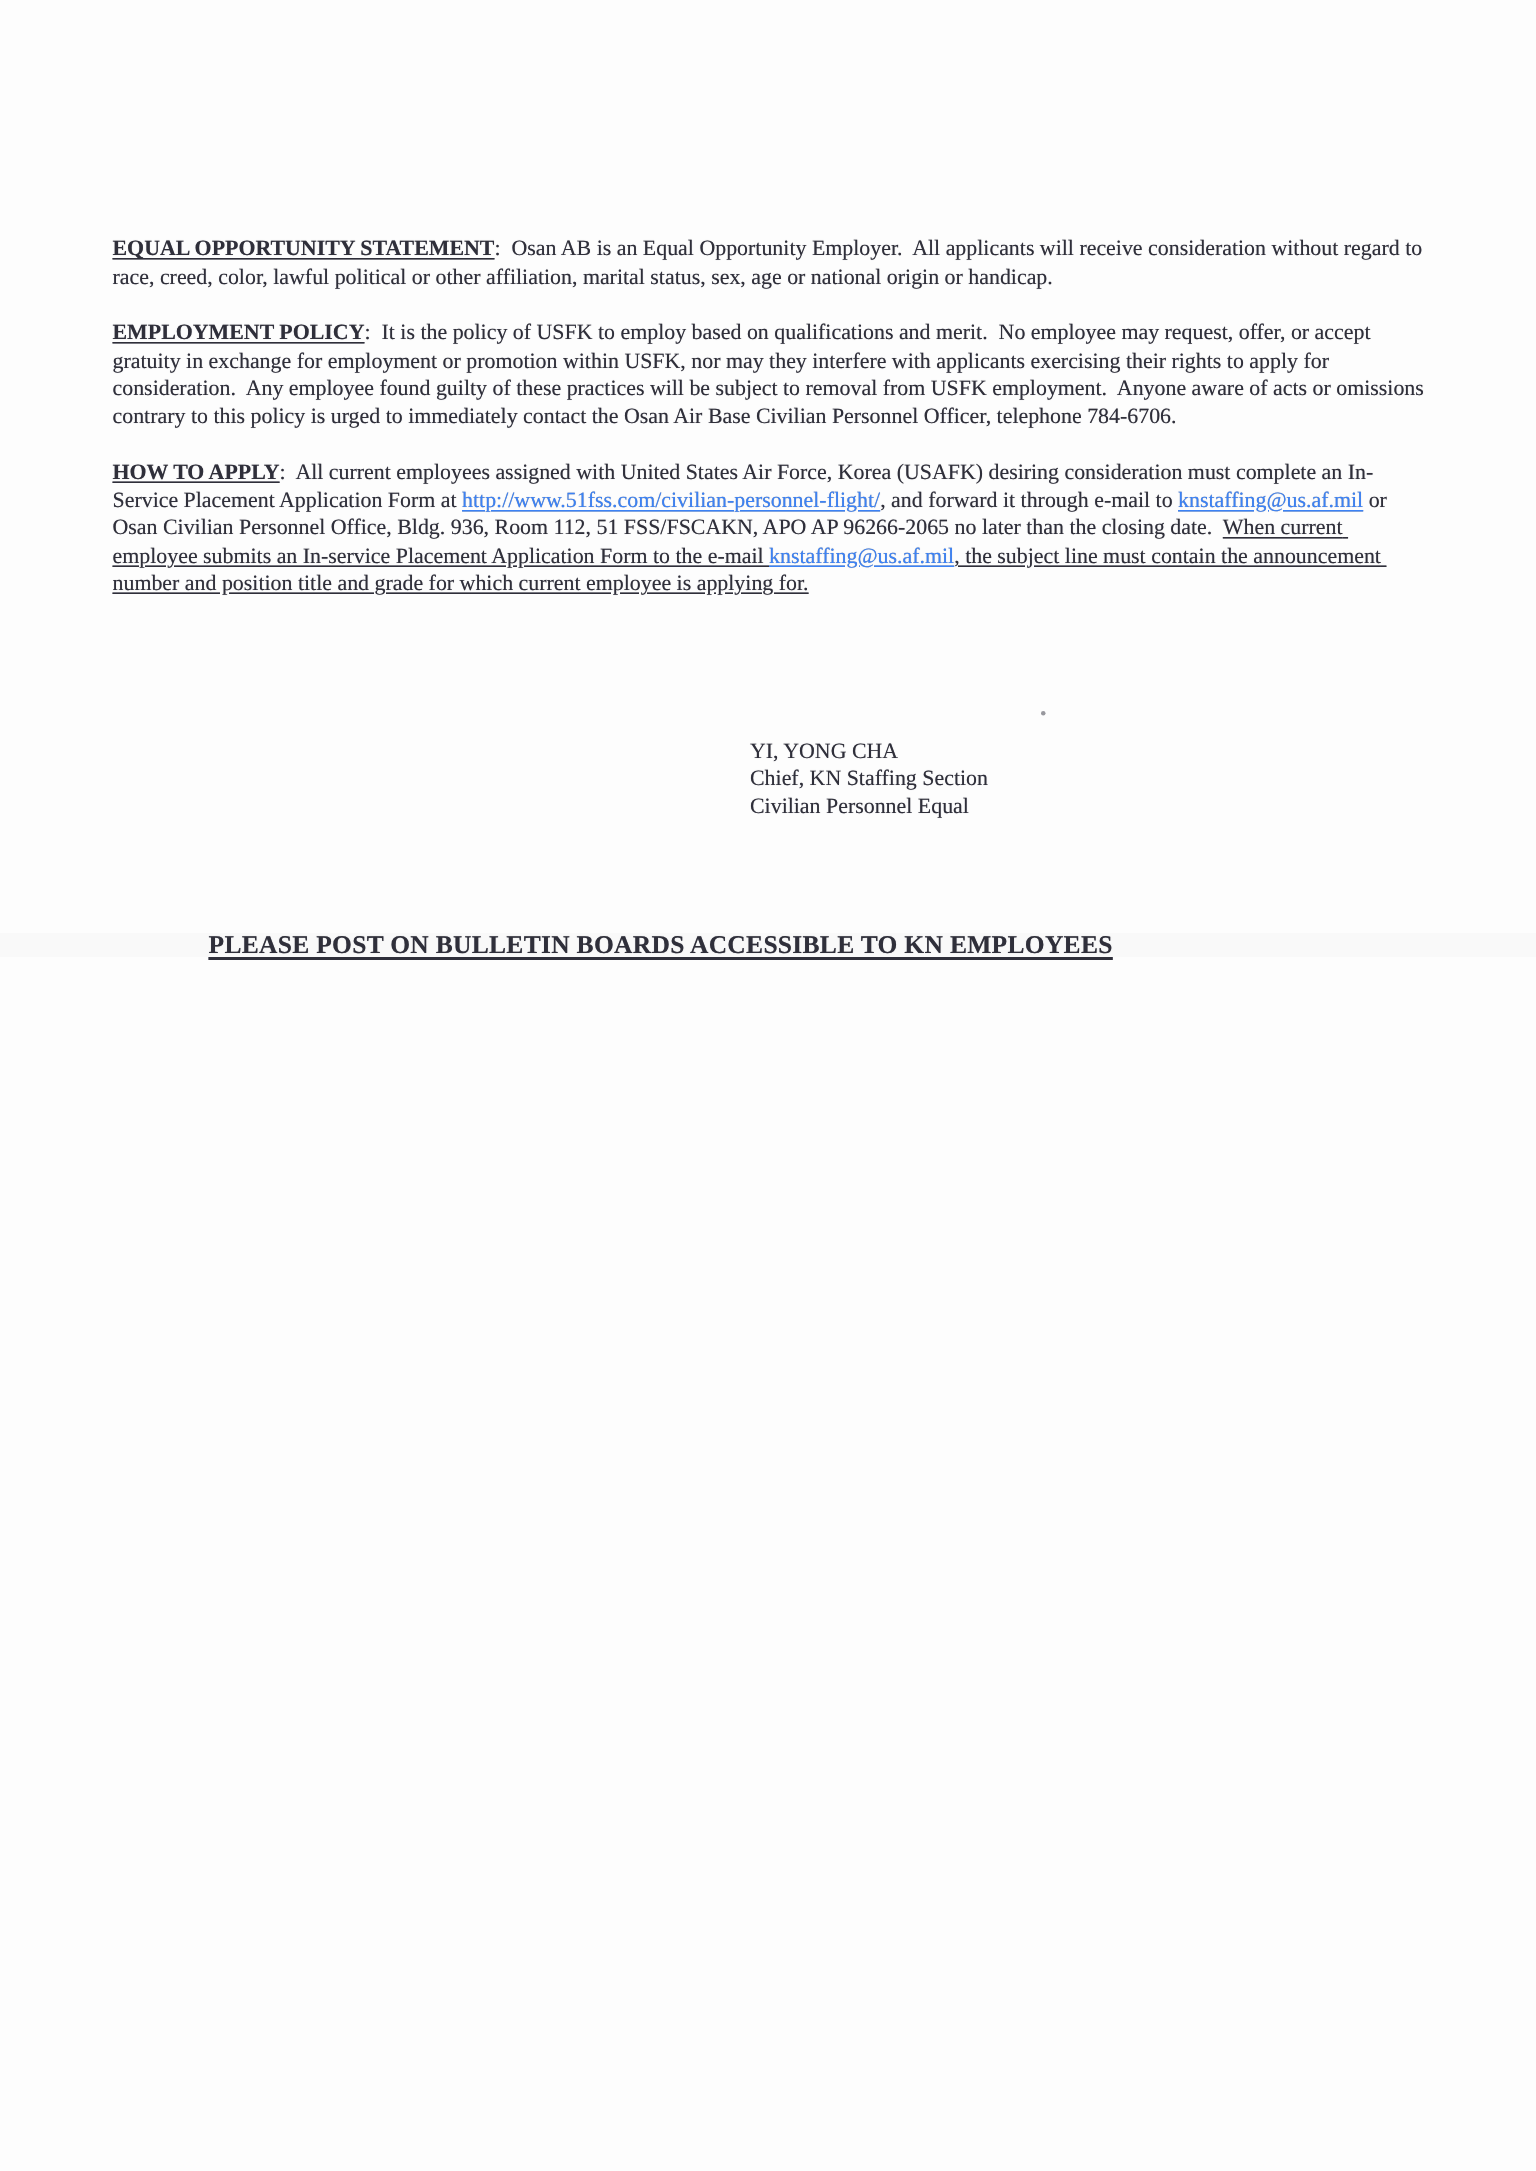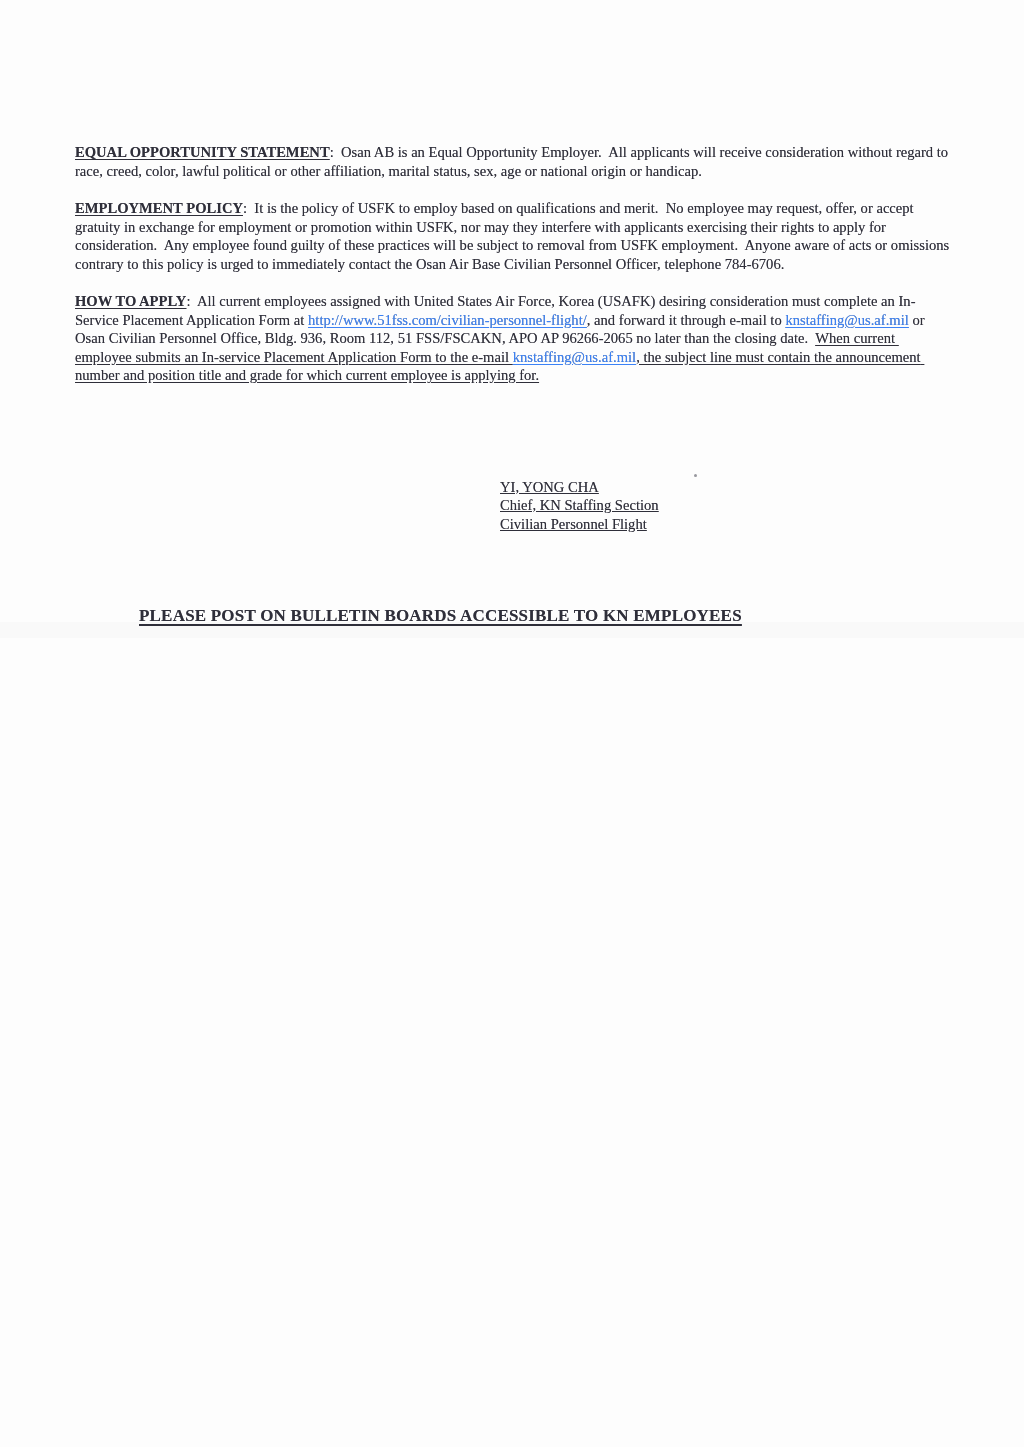--- a/index.html
+++ b/index.html
@@ -12,21 +12,21 @@
     width: 1024px;
     height: 1447px;
     background: #fdfdfd;
     overflow: hidden;
     font-family: "Liberation Serif", serif;
     color: #2f2f3a;
   }
   .doc {
     position: absolute;
     left: 75px;
-    top: 143px;
+    top: 157px;
     width: 878px;
     font-size: 14.6px;
     line-height: 18.5px;
     text-shadow: 0 0 0.45px rgba(45,45,58,0.55);
   }
   .para {
     margin: 0 0 19px 0;
     white-space: pre-wrap;
   }
   .hd {
@@ -43,21 +43,20 @@
   .u {
     text-decoration: underline;
     text-underline-offset: 2px;
   }
   .sig {
     margin-top: 93px;
     margin-left: 425px;
   }
   .sig-line {
     line-height: 18.5px;
-    text-decoration: underline;
   }
   .footer-line {
     margin-top: 74px;
     margin-left: 64px;
     font-size: 17px;
     font-weight: bold;
     letter-spacing: 0.2px;
   }
   .footer-line span {
     text-decoration: underline;
@@ -94,21 +93,21 @@
     <p class="para"><span class="hd">EQUAL OPPORTUNITY STATEMENT</span><span>:  Osan AB is an Equal Opportunity Employer.  All applicants will receive consideration without regard to race, creed, color, lawful political or other affiliation, marital status, sex, age or national origin or handicap.</span></p>
 
     <p class="para"><span class="hd">EMPLOYMENT POLICY</span><span>:  It is the policy of USFK to employ based on qualifications and merit.  No employee may request, offer, or accept gratuity in exchange for employment or promotion within USFK, nor may they interfere with applicants exercising their rights to apply for consideration.  Any employee found guilty of these practices will be subject to removal from USFK employment.  Anyone aware of acts or omissions contrary to this policy is urged to immediately contact the Osan Air Base Civilian Personnel Officer, telephone 784-6706.</span></p>
 
     <p class="para"><span class="hd">HOW TO APPLY</span><span>:  All current employees assigned with United States Air Force, Korea (USAFK) desiring consideration must complete an In-Service Placement Application Form at </span><a class="link">http://www.51fss.com/civilian-personnel-flight/</a><span>, and forward it through e-mail to </span><a class="link">knstaffing@us.af.mil</a><span> or Osan Civilian Personnel Office, Bldg. 936, Room 112, 51 FSS/FSCAKN, APO AP 96266-2065 no later than the closing date.  </span><span class="u">When current employee submits an In-service Placement Application Form to the e-mail </span><a class="link">knstaffing@us.af.mil</a><span class="u">, the subject line must contain the announcement number and position title and grade for which current employee is applying for.</span></p>
 
 
     <div class="sig">
       <div class="sig-line">YI, YONG CHA</div>
       <div class="sig-line">Chief, KN Staffing Section</div>
-      <div class="sig-line">Civilian Personnel Flight</div>
+      <div class="sig-line">Civilian Personnel Equal</div>
     </div>
 
     <div class="footer-line"><span>PLEASE POST ON BULLETIN BOARDS ACCESSIBLE TO KN EMPLOYEES</span></div>
 
   </div>
 
   <div class="scan-dot"></div>
 
 </div>
 

